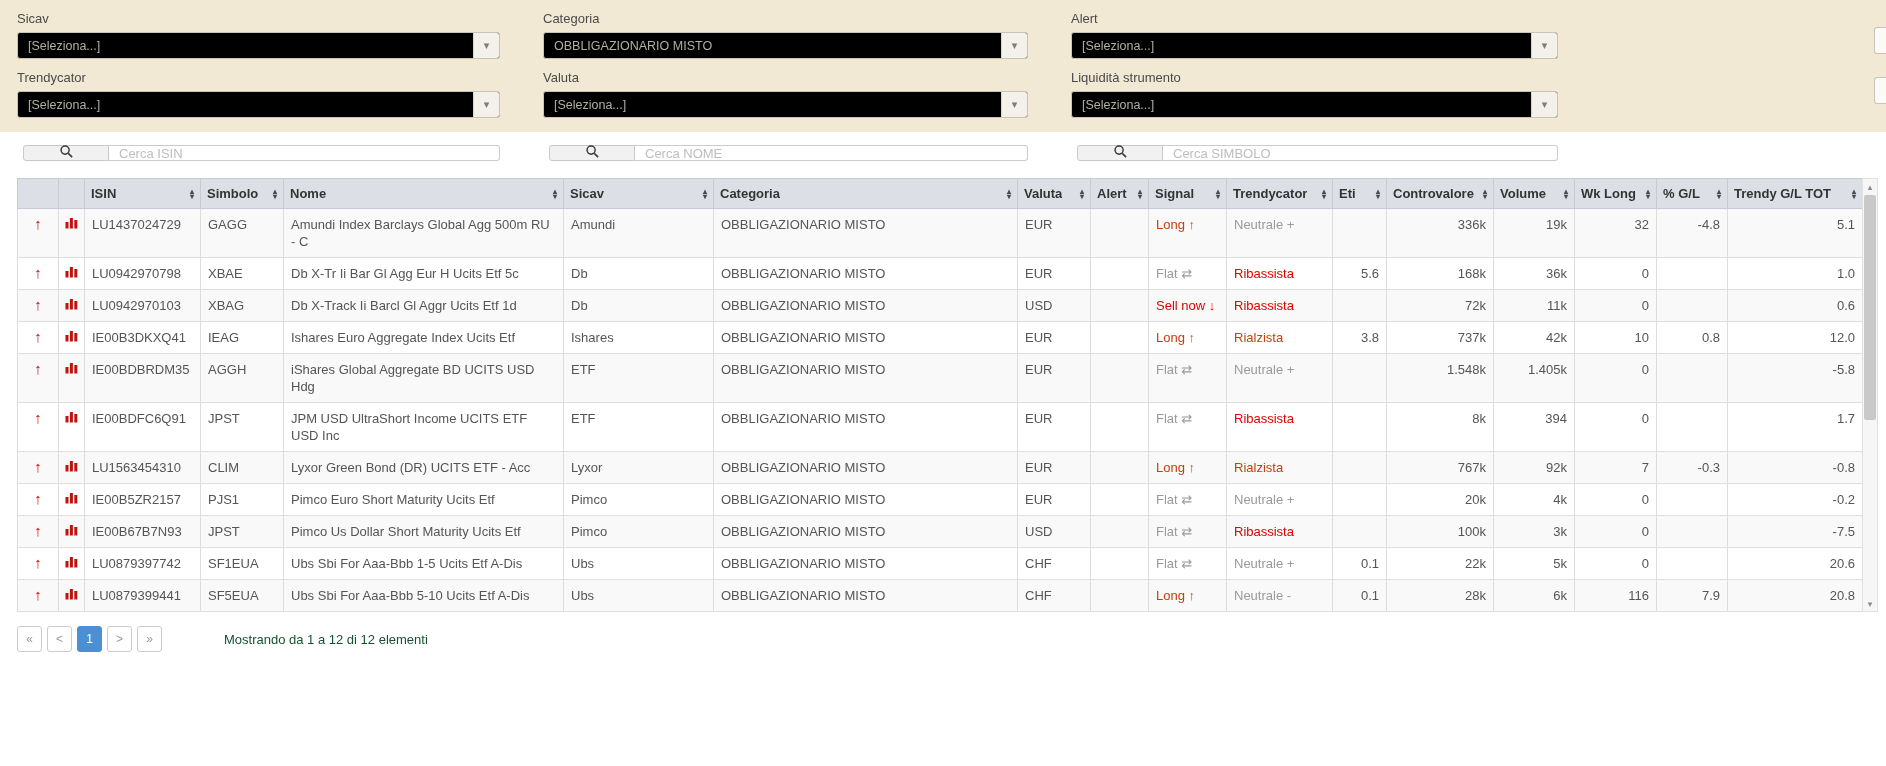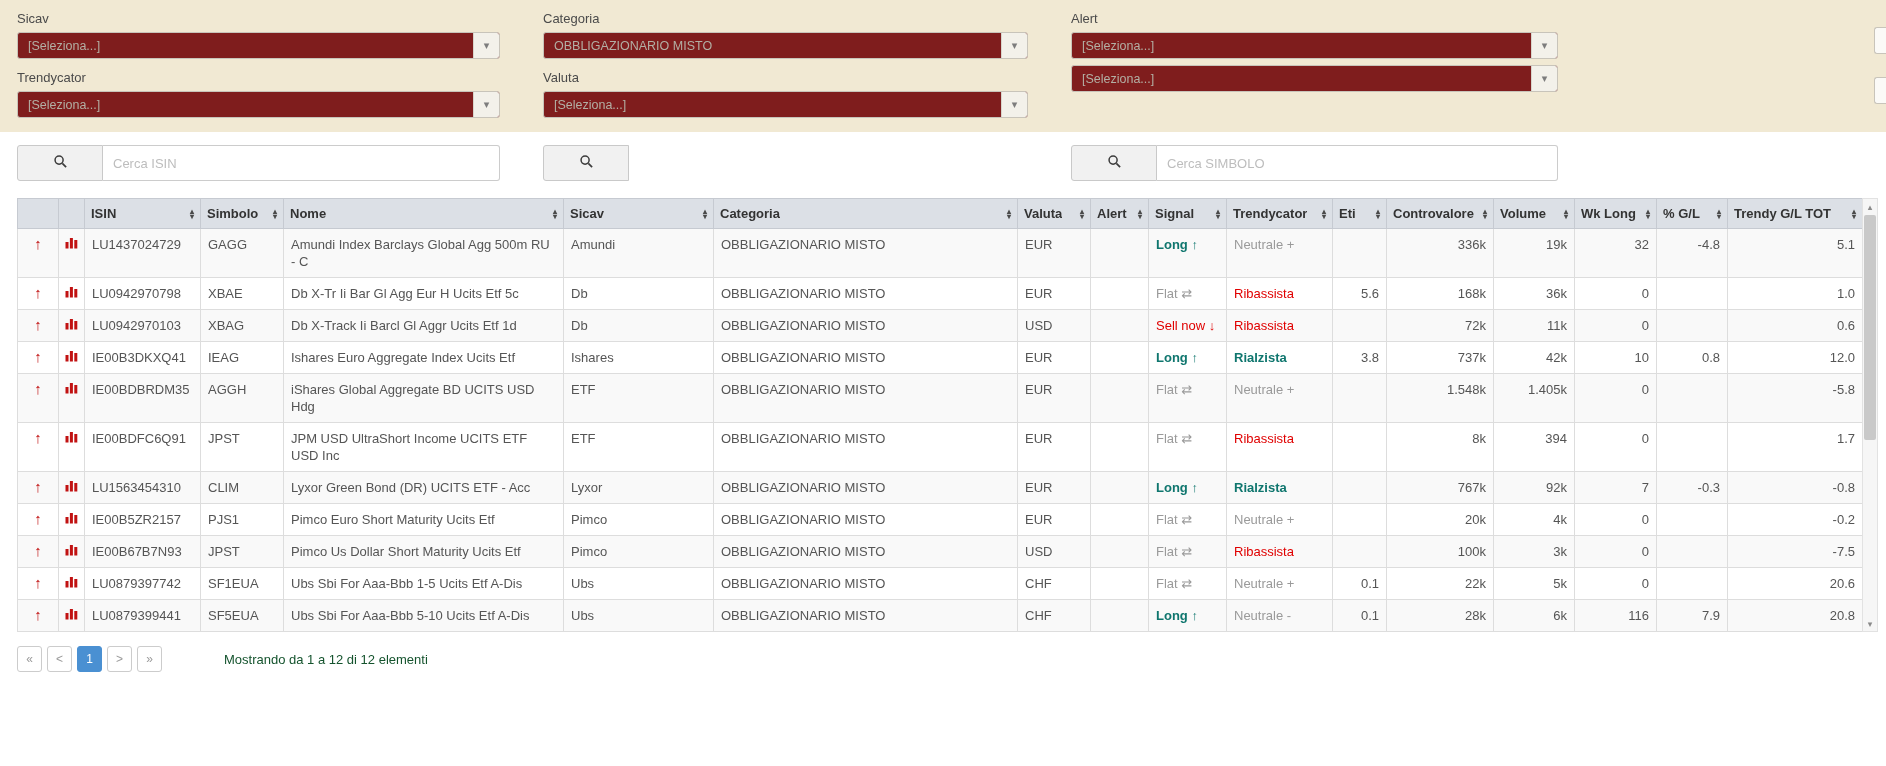--- a/index.html
+++ b/index.html
@@ -25,21 +25,21 @@
     row-gap: 6px;
   }
   .filter-group label {
     display: block;
     font-size: 13px;
     color: #4a4a4a;
     margin: 5px 0 6px 0;
   }
   .select {
     height: 27px;
-    background: #7f1d1d;
+    background: #000000;
     border: 1px solid #c8c4ba;
     border-radius: 3px;
     display: flex;
     align-items: center;
     justify-content: space-between;
     padding-left: 10px;
     cursor: pointer;
     overflow: hidden;
   }
   .select .value { font-size: 12.5px; color: #b3afa4; white-space: nowrap; }
@@ -64,21 +64,21 @@
   .edge-sliver.r2 { top: 77px; }
 
   
   .search-row {
     display: grid;
     grid-template-columns: 483px 485px 487px;
     column-gap: 43px;
     padding: 13px 17px 11px 17px;
     background: #fff;
   }
-  .search-box { display: flex; height: 36px; }
+  .search-box { display: flex; height: 16px; margin-left: 6px; }
   .search-btn {
     width: 86px;
     background: #f1f1f1;
     border: 1px solid #c9c9c9;
     border-radius: 3px 0 0 3px;
     display: flex; align-items: center; justify-content: center;
     cursor: pointer;
   }
   .search-input {
     flex: 1;
@@ -138,21 +138,21 @@
   td.num { text-align: right; }
   td.icon-col { text-align: center; padding: 6px 2px; }
   .row-arrow {
     color: #c11212;
     font-weight: bold;
     font-size: 15px;
     cursor: pointer;
     display: inline-block;
   }
   .chart-btn { cursor: pointer; display: inline-block; margin-top: 1px; }
-  .c-green { color: #0f766e; font-weight: bold; }
+  .c-green { color: #c2410c; }
   .c-red   { color: #e00000; }
   .c-gray  { color: #9a9a9a; margin-top: 23px; }
 
   
   .vscrollbar {
     position: absolute;
     top: 0; right: 0; bottom: 0;
     width: 16px;
     background: #f6f6f6;
     border: 1px solid #e2e2e2;
@@ -234,20 +234,21 @@
         </div>
       </div>
       <div class="filter-group">
         <label>Valuta</label>
         <div class="select">
           <span class="value">[Seleziona...]</span>
           <span class="dd-btn">▾</span>
         </div>
       </div>
       <div class="filter-group">
+        <label>Liquidità strumento</label>
         <div class="select">
           <span class="value">[Seleziona...]</span>
           <span class="dd-btn">▾</span>
         </div>
       </div>
     </div>
     <div class="edge-sliver r1"></div>
     <div class="edge-sliver r2"></div>
   </div>
 
@@ -265,20 +266,21 @@
     </div>
     <div class="search-box">
       <div class="search-btn">
         <span>
           <svg width="15" height="15" viewBox="0 0 16 16">
               <circle cx="6.5" cy="6.5" r="4.3" fill="none" stroke="#3c3c3c" stroke-width="1.6"></circle>
               <line x1="10" y1="10" x2="14" y2="14" stroke="#3c3c3c" stroke-width="1.8"></line>
             </svg>
         </span>
       </div>
+      <input class="search-input" placeholder="Cerca NOME" style="">
     </div>
     <div class="search-box">
       <div class="search-btn">
         <span>
           <svg width="15" height="15" viewBox="0 0 16 16">
               <circle cx="6.5" cy="6.5" r="4.3" fill="none" stroke="#3c3c3c" stroke-width="1.6"></circle>
               <line x1="10" y1="10" x2="14" y2="14" stroke="#3c3c3c" stroke-width="1.8"></line>
             </svg>
         </span>
       </div>

